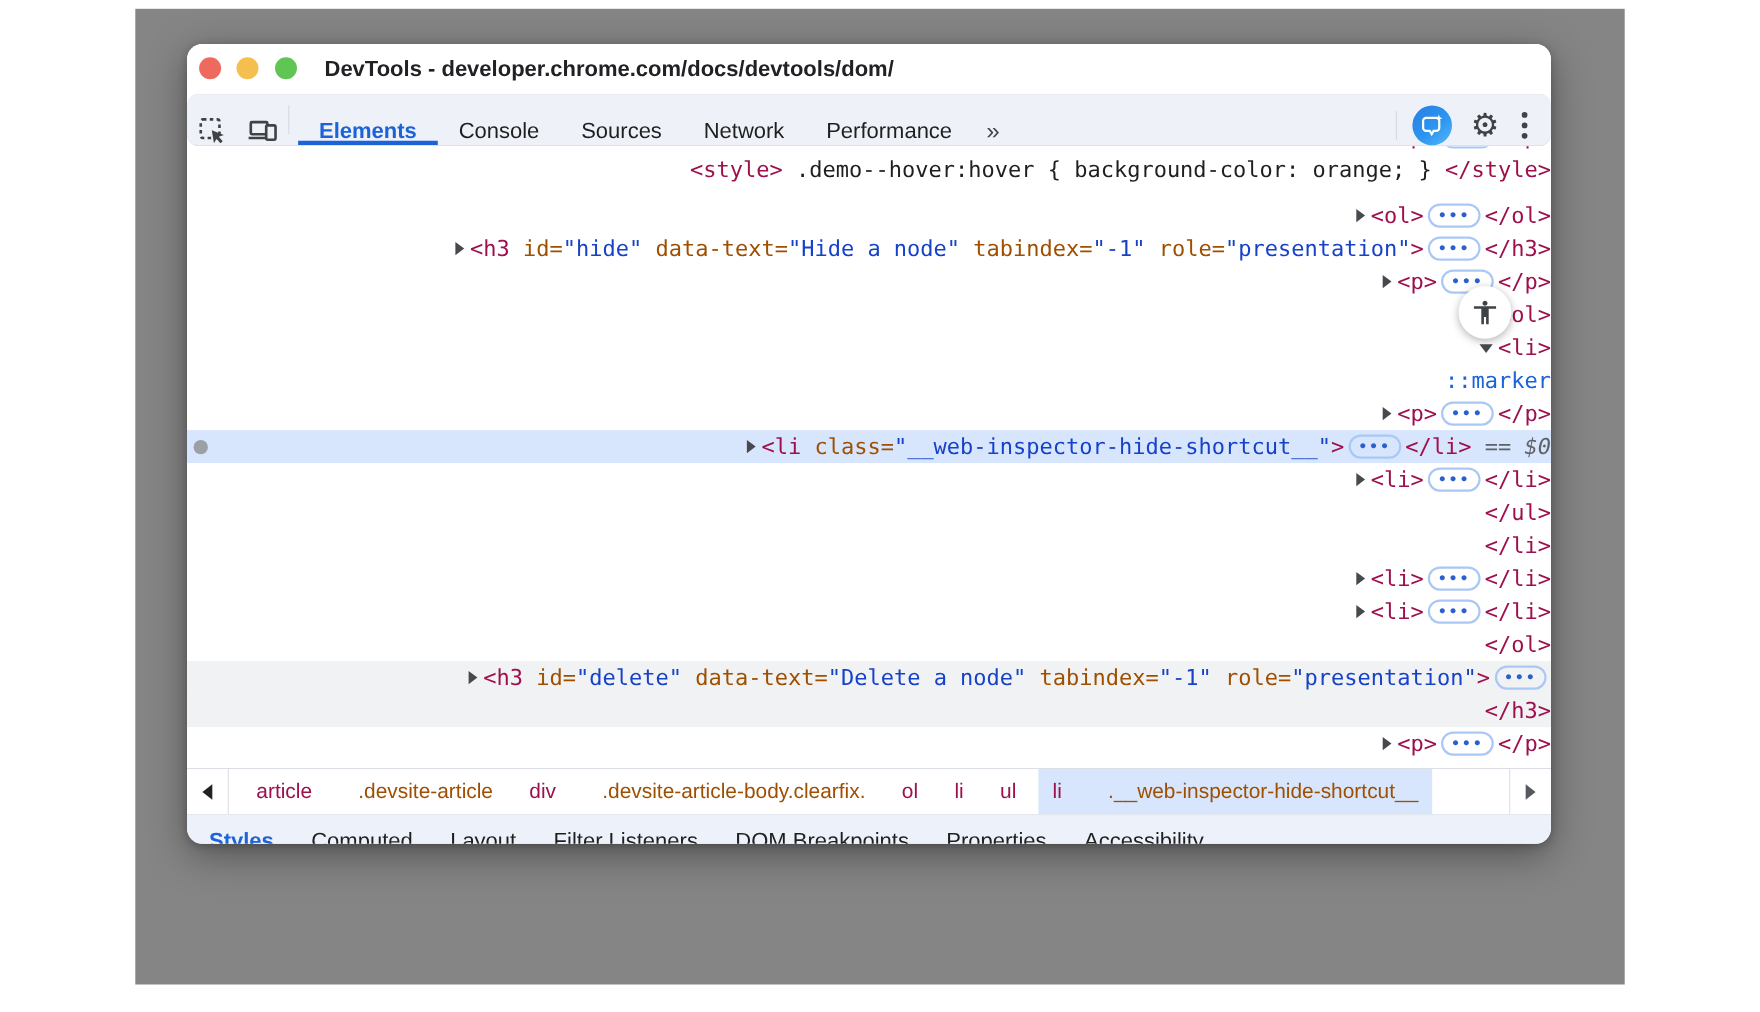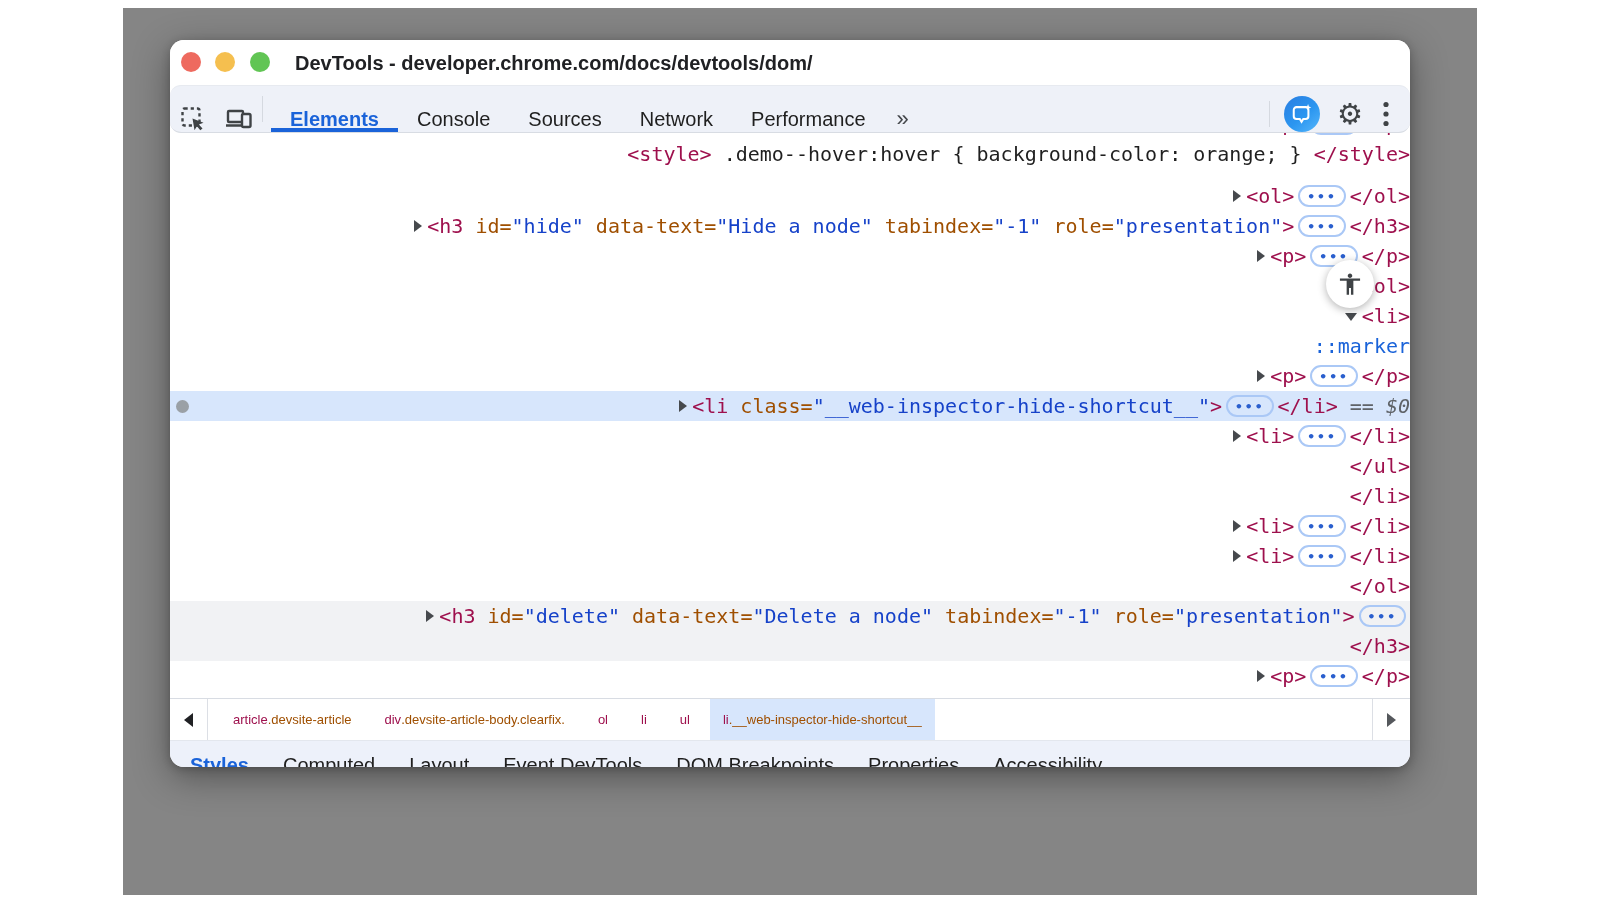--- a/index.html
+++ b/index.html
@@ -65,21 +65,21 @@
   .a11y-btn { position:absolute; left:1156px; top:127px; width:48px; height:48px; border-radius:50%;
               background:#ffffff; box-shadow:0 2px 8px rgba(0,0,0,.3); display:flex; align-items:center; justify-content:center; cursor:pointer; }
 
   
   .crumbs { height:42px; background:#ffffff; border-top:1px solid #d8dce3; display:flex; align-items:stretch; overflow:hidden; }
   .crumb-btn { width:38px; flex:0 0 auto; border-right:1px solid #dcdfe5; display:flex; align-items:center; justify-content:center; cursor:pointer; background:#fff; }
   .crumb-btn.right { border-right:none; border-left:1px solid #dcdfe5; margin-left:auto; }
   .tri-l { border-right:9px solid #202124; border-top:7px solid transparent; border-bottom:7px solid transparent; }
   .tri-r { border-left:9px solid #55585c; border-top:7px solid transparent; border-bottom:7px solid transparent; }
   .crumb-list { display:flex; align-items:stretch; padding-left:12px; }
-  .crumb { display:flex; align-items:center; padding:0 13px; margin-right:7px; font-size:13px; white-space:pre; cursor:pointer; }
+  .crumb { display:flex; align-items:center; padding:0 13px; margin-right:7px; font-size:19px; white-space:pre; cursor:pointer;gap:42px; }
   .crumb.sel { background:#d7e6fc; }
   .crumb .ctag { color:#9e104d; }
   .crumb .crest { color:#9f4f00; }
 
   
   .sbtabs { height:50px; background:#edf1fa; border-top:1px solid #e3e7ee; display:flex; align-items:stretch; padding-left:3px; }
   .sbtab { display:flex; align-items:center; padding:0 17px; font-size:20px; color:#1f1f1f; cursor:pointer; position:relative; }
   .sbtab.active { color:#1a63d9; font-weight:bold; }
   .sbtab.active::after { content:""; position:absolute; left:8px; right:8px; bottom:0; height:4px; background:#1a63d9; border-radius:3px 3px 0 0; }
 
@@ -209,21 +209,21 @@
         </div>
       <span class="crumb-btn right">
         <span class="tri-r"></span>
       </span>
     </div>
 
     <div class="sbtabs">
       <span class="sbtab active">Styles</span>
       <span class="sbtab">Computed</span>
       <span class="sbtab">Layout</span>
-      <span class="sbtab">Event DevTools</span>
+      <span class="sbtab">Filter Listeners</span>
       <span class="sbtab">DOM Breakpoints</span>
       <span class="sbtab">Properties</span>
       <span class="sbtab">Accessibility</span>
     </div>
 
     <div class="filterbar">
       <div class="filter-pill">
         <span style="margin-right:9px;">
           <svg width="19" height="19" viewBox="0 0 24 24">
             <path d="M3 4 h18 L14 12.5 V18 l-4 2.6 V12.5 Z" fill="none" stroke="#3f4346" stroke-width="2.2" stroke-linejoin="round"></path>

